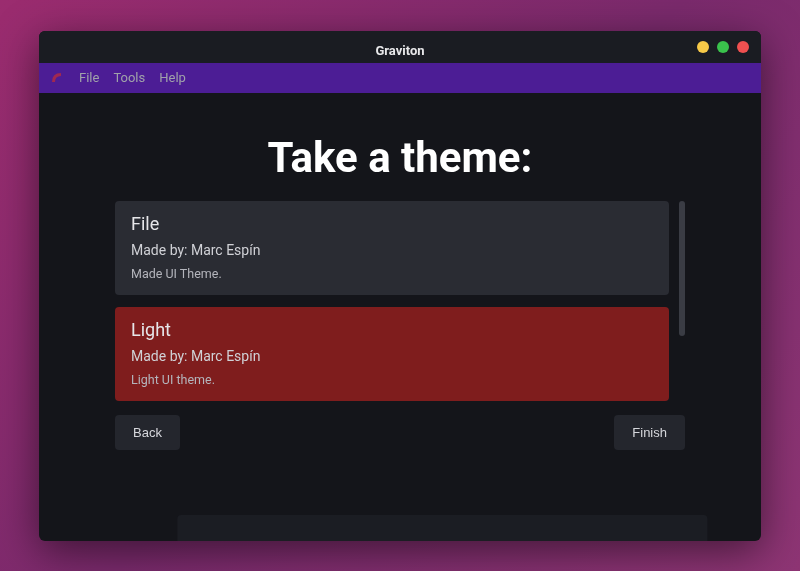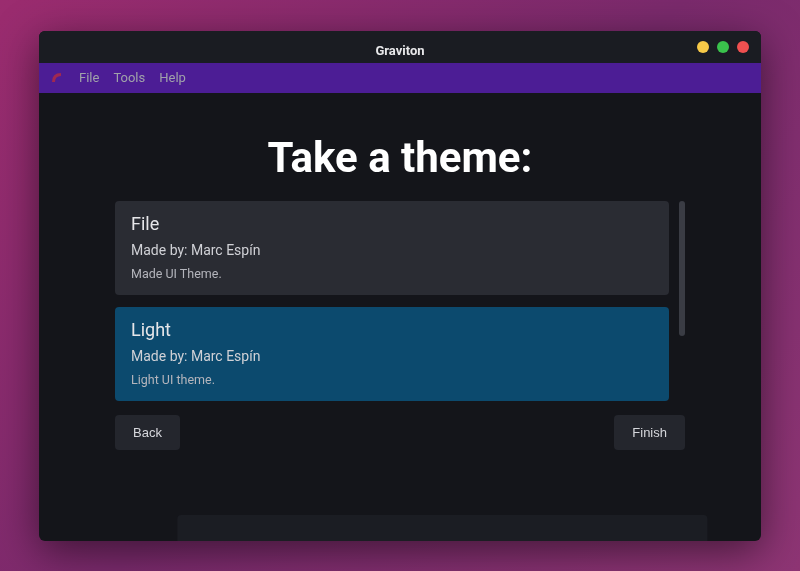--- a/index.html
+++ b/index.html
@@ -95,21 +95,21 @@
       position: relative;
       display: flex;
     }
     .theme-list {
       flex: 1;
       display: flex;
       flex-direction: column;
       gap: 12px;
     }
     .theme-card {
-      background: #0c4a6e;
+      background: #7f1d1d;
       border-radius: 4px;
       padding: 12px 16px 14px 16px;
       cursor: pointer;
     }
     .theme-card:first-child {
       background: #2a2c33;
     }
     .theme-name {
       color: #e6e6e9;
       font-size: 18px;

